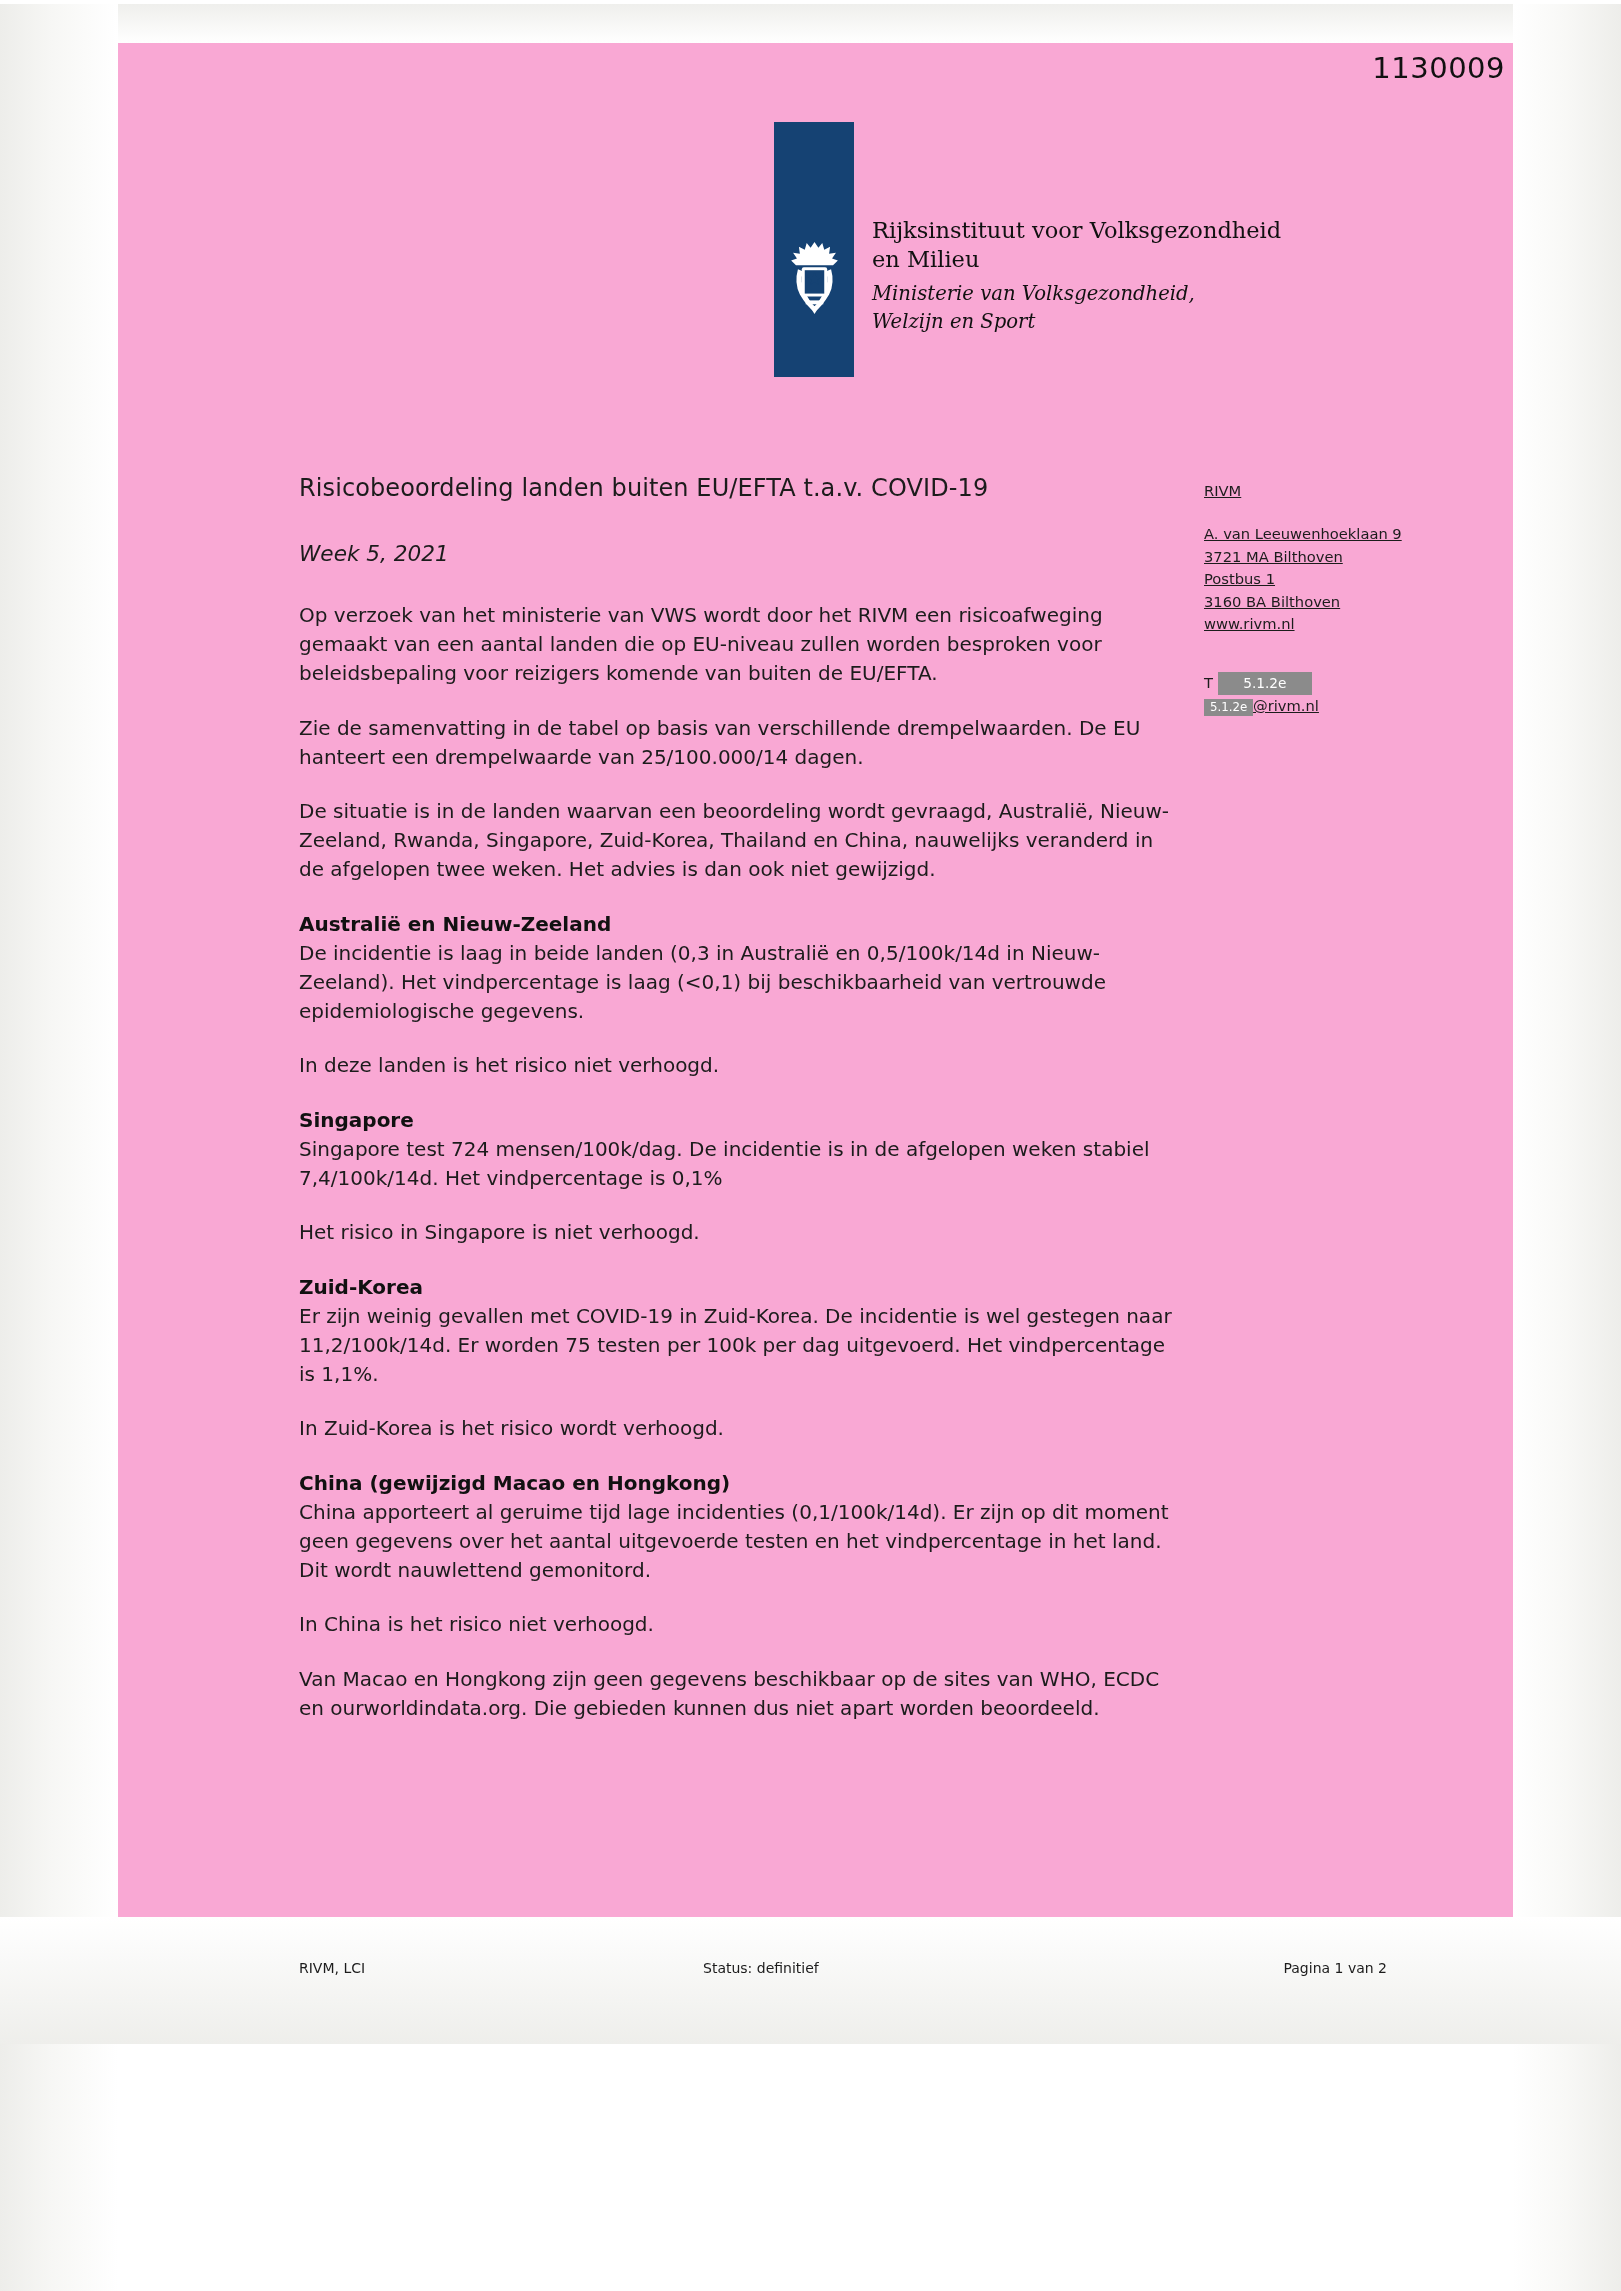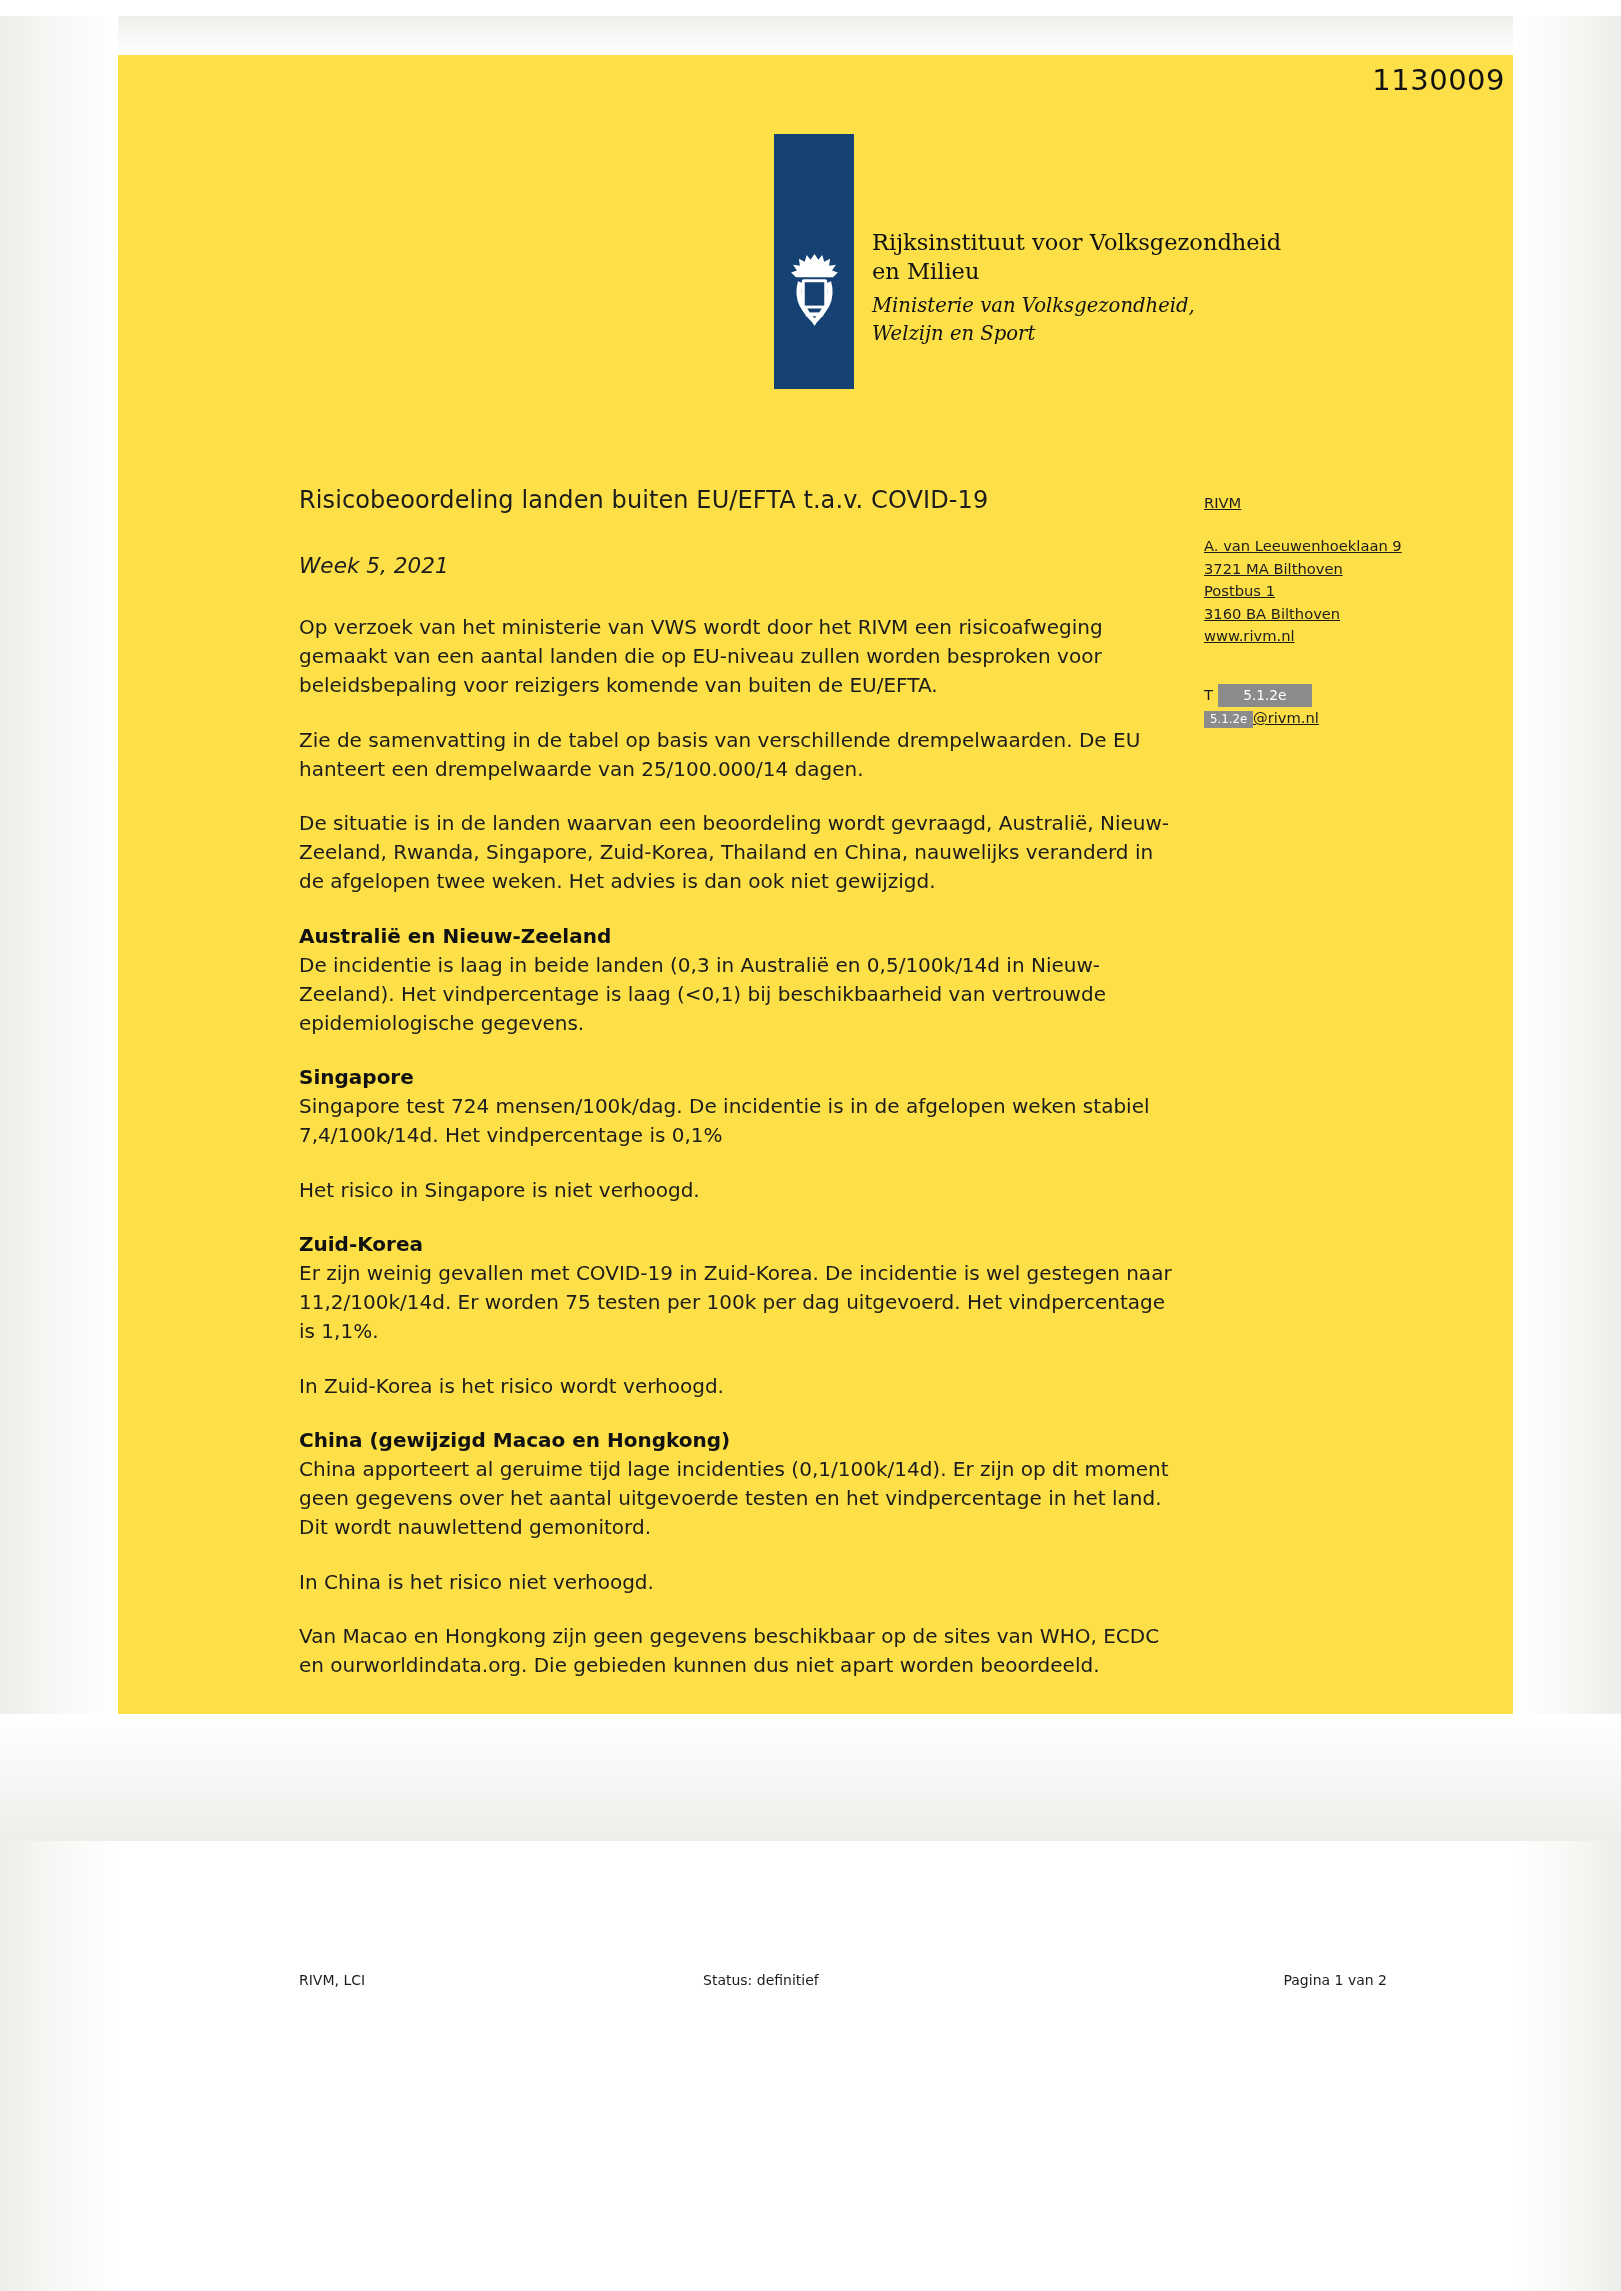--- a/index.html
+++ b/index.html
@@ -10,24 +10,24 @@
   body {
     width: 1621px;
     height: 2292px;
     font-family: "DejaVu Sans", sans-serif;
     color: #1a1a1a;
     position: relative;
     overflow: hidden;
   }
   .page {
     position: absolute;
-    left: 0; top: 16px;
+    left: 0; top: 4px;
     width: 1621px;
-    height: 1825px;
-    background: #fde047;
+    height: 2040px;
+    background: #f9a8d4;
   }
   
   .scan-edge-left {
     position: absolute;
     left: 0; top: 0;
     width: 118px; height: 2292px;
     background: linear-gradient(to right, #ededea 0%, #f7f7f5 45%, #ffffff 100%);
   }
   .scan-edge-right {
     position: absolute;
@@ -275,20 +275,21 @@
   <div class="content">
     <div class="title">Risicobeoordeling landen buiten EU/EFTA t.a.v. COVID-19</div>
     <div class="week">Week 5, 2021</div>
 
     <p class="body">Op verzoek van het ministerie van VWS wordt door het RIVM een risicoafweging gemaakt van een aantal landen die op EU-niveau zullen worden besproken voor beleidsbepaling voor reizigers komende van buiten de EU/EFTA.</p>
     <p class="body">Zie de samenvatting in de tabel op basis van verschillende drempelwaarden. De EU hanteert een drempelwaarde van 25/100.000/14 dagen.</p>
     <p class="body">De situatie is in de landen waarvan een beoordeling wordt gevraagd, Australië, Nieuw-Zeeland, Rwanda, Singapore, Zuid-Korea, Thailand en China, nauwelijks veranderd in de afgelopen twee weken. Het advies is dan ook niet gewijzigd.</p>
 
     <h3 class="section">Australië en Nieuw-Zeeland</h3>
     <p class="body tight">De incidentie is laag in beide landen (0,3 in Australië en 0,5/100k/14d in Nieuw-Zeeland). Het vindpercentage is laag (&lt;0,1) bij beschikbaarheid van vertrouwde epidemiologische gegevens.</p>
+    <p class="body">In deze landen is het risico niet verhoogd.</p>
 
     <h3 class="section">Singapore</h3>
     <p class="body tight">Singapore test 724 mensen/100k/dag. De incidentie is in de afgelopen weken stabiel 7,4/100k/14d. Het vindpercentage is 0,1%</p>
     <p class="body">Het risico in Singapore is niet verhoogd.</p>
 
     <h3 class="section">Zuid-Korea</h3>
     <p class="body tight">Er zijn weinig gevallen met COVID-19 in Zuid-Korea. De incidentie is wel gestegen naar 11,2/100k/14d. Er worden 75 testen per 100k per dag uitgevoerd. Het vindpercentage is 1,1%.</p>
     <p class="body">In Zuid-Korea is het risico wordt verhoogd.</p>
 
     <h3 class="section">China (gewijzigd Macao en Hongkong)</h3>

